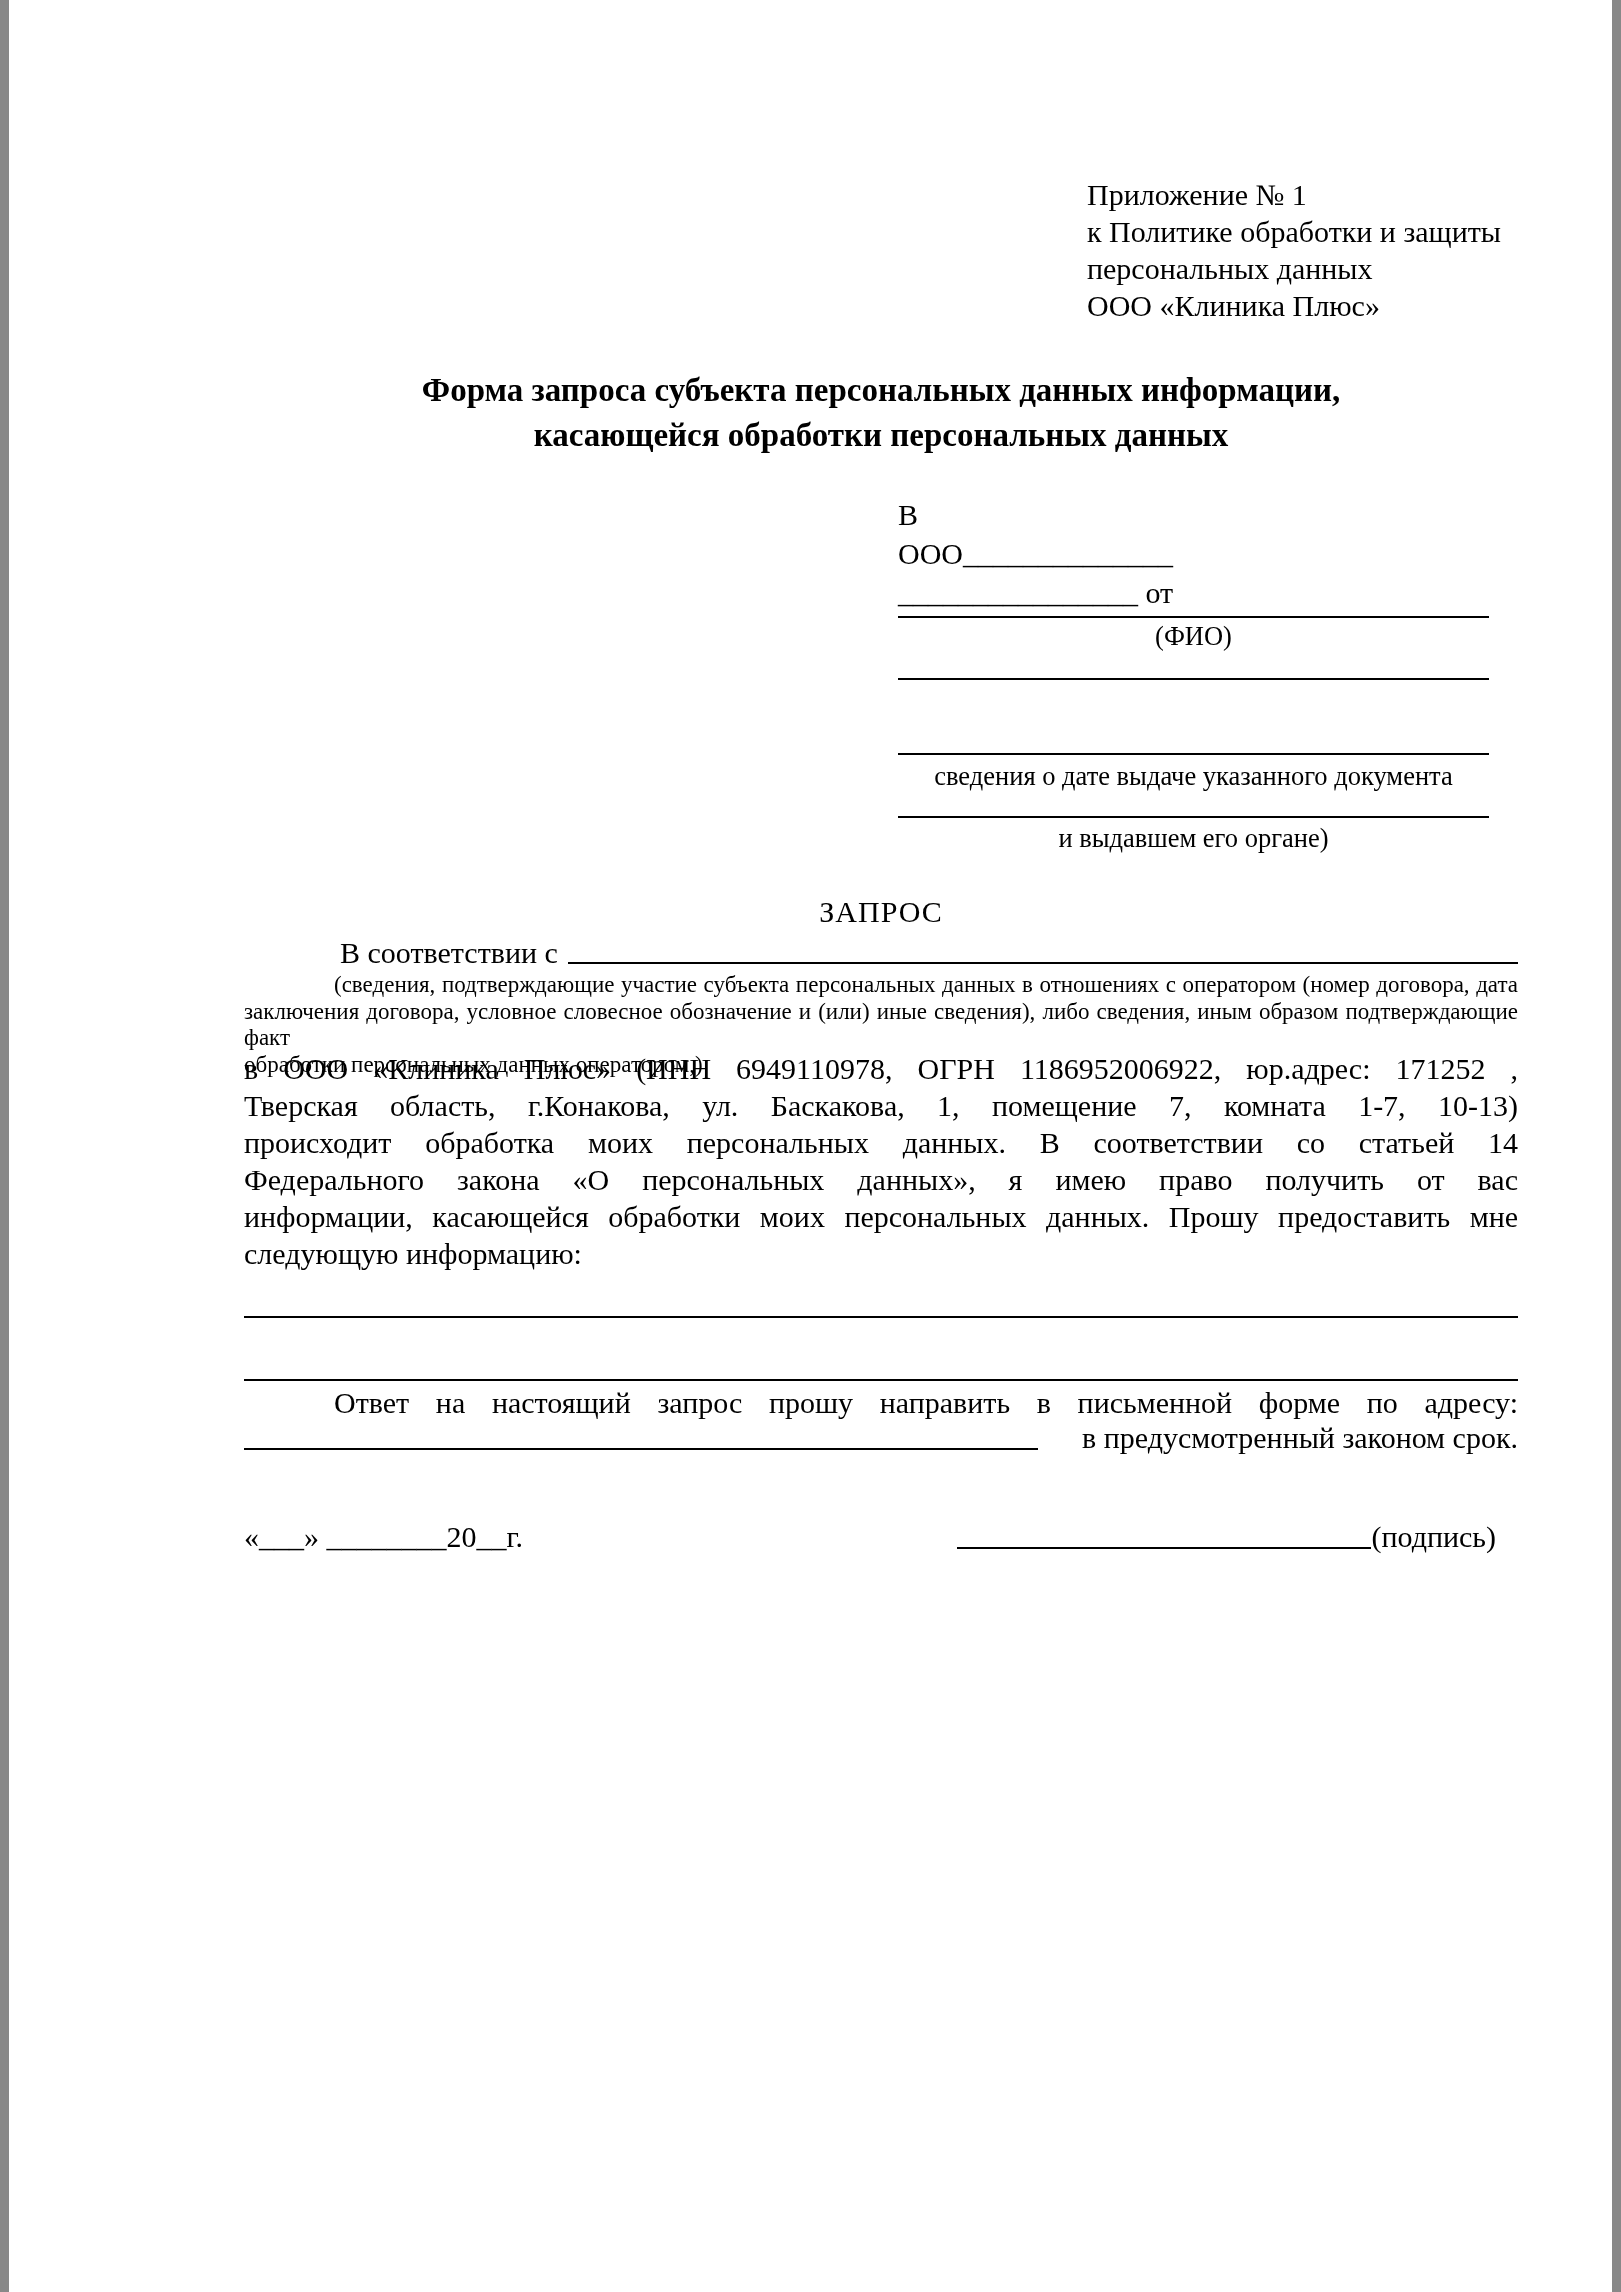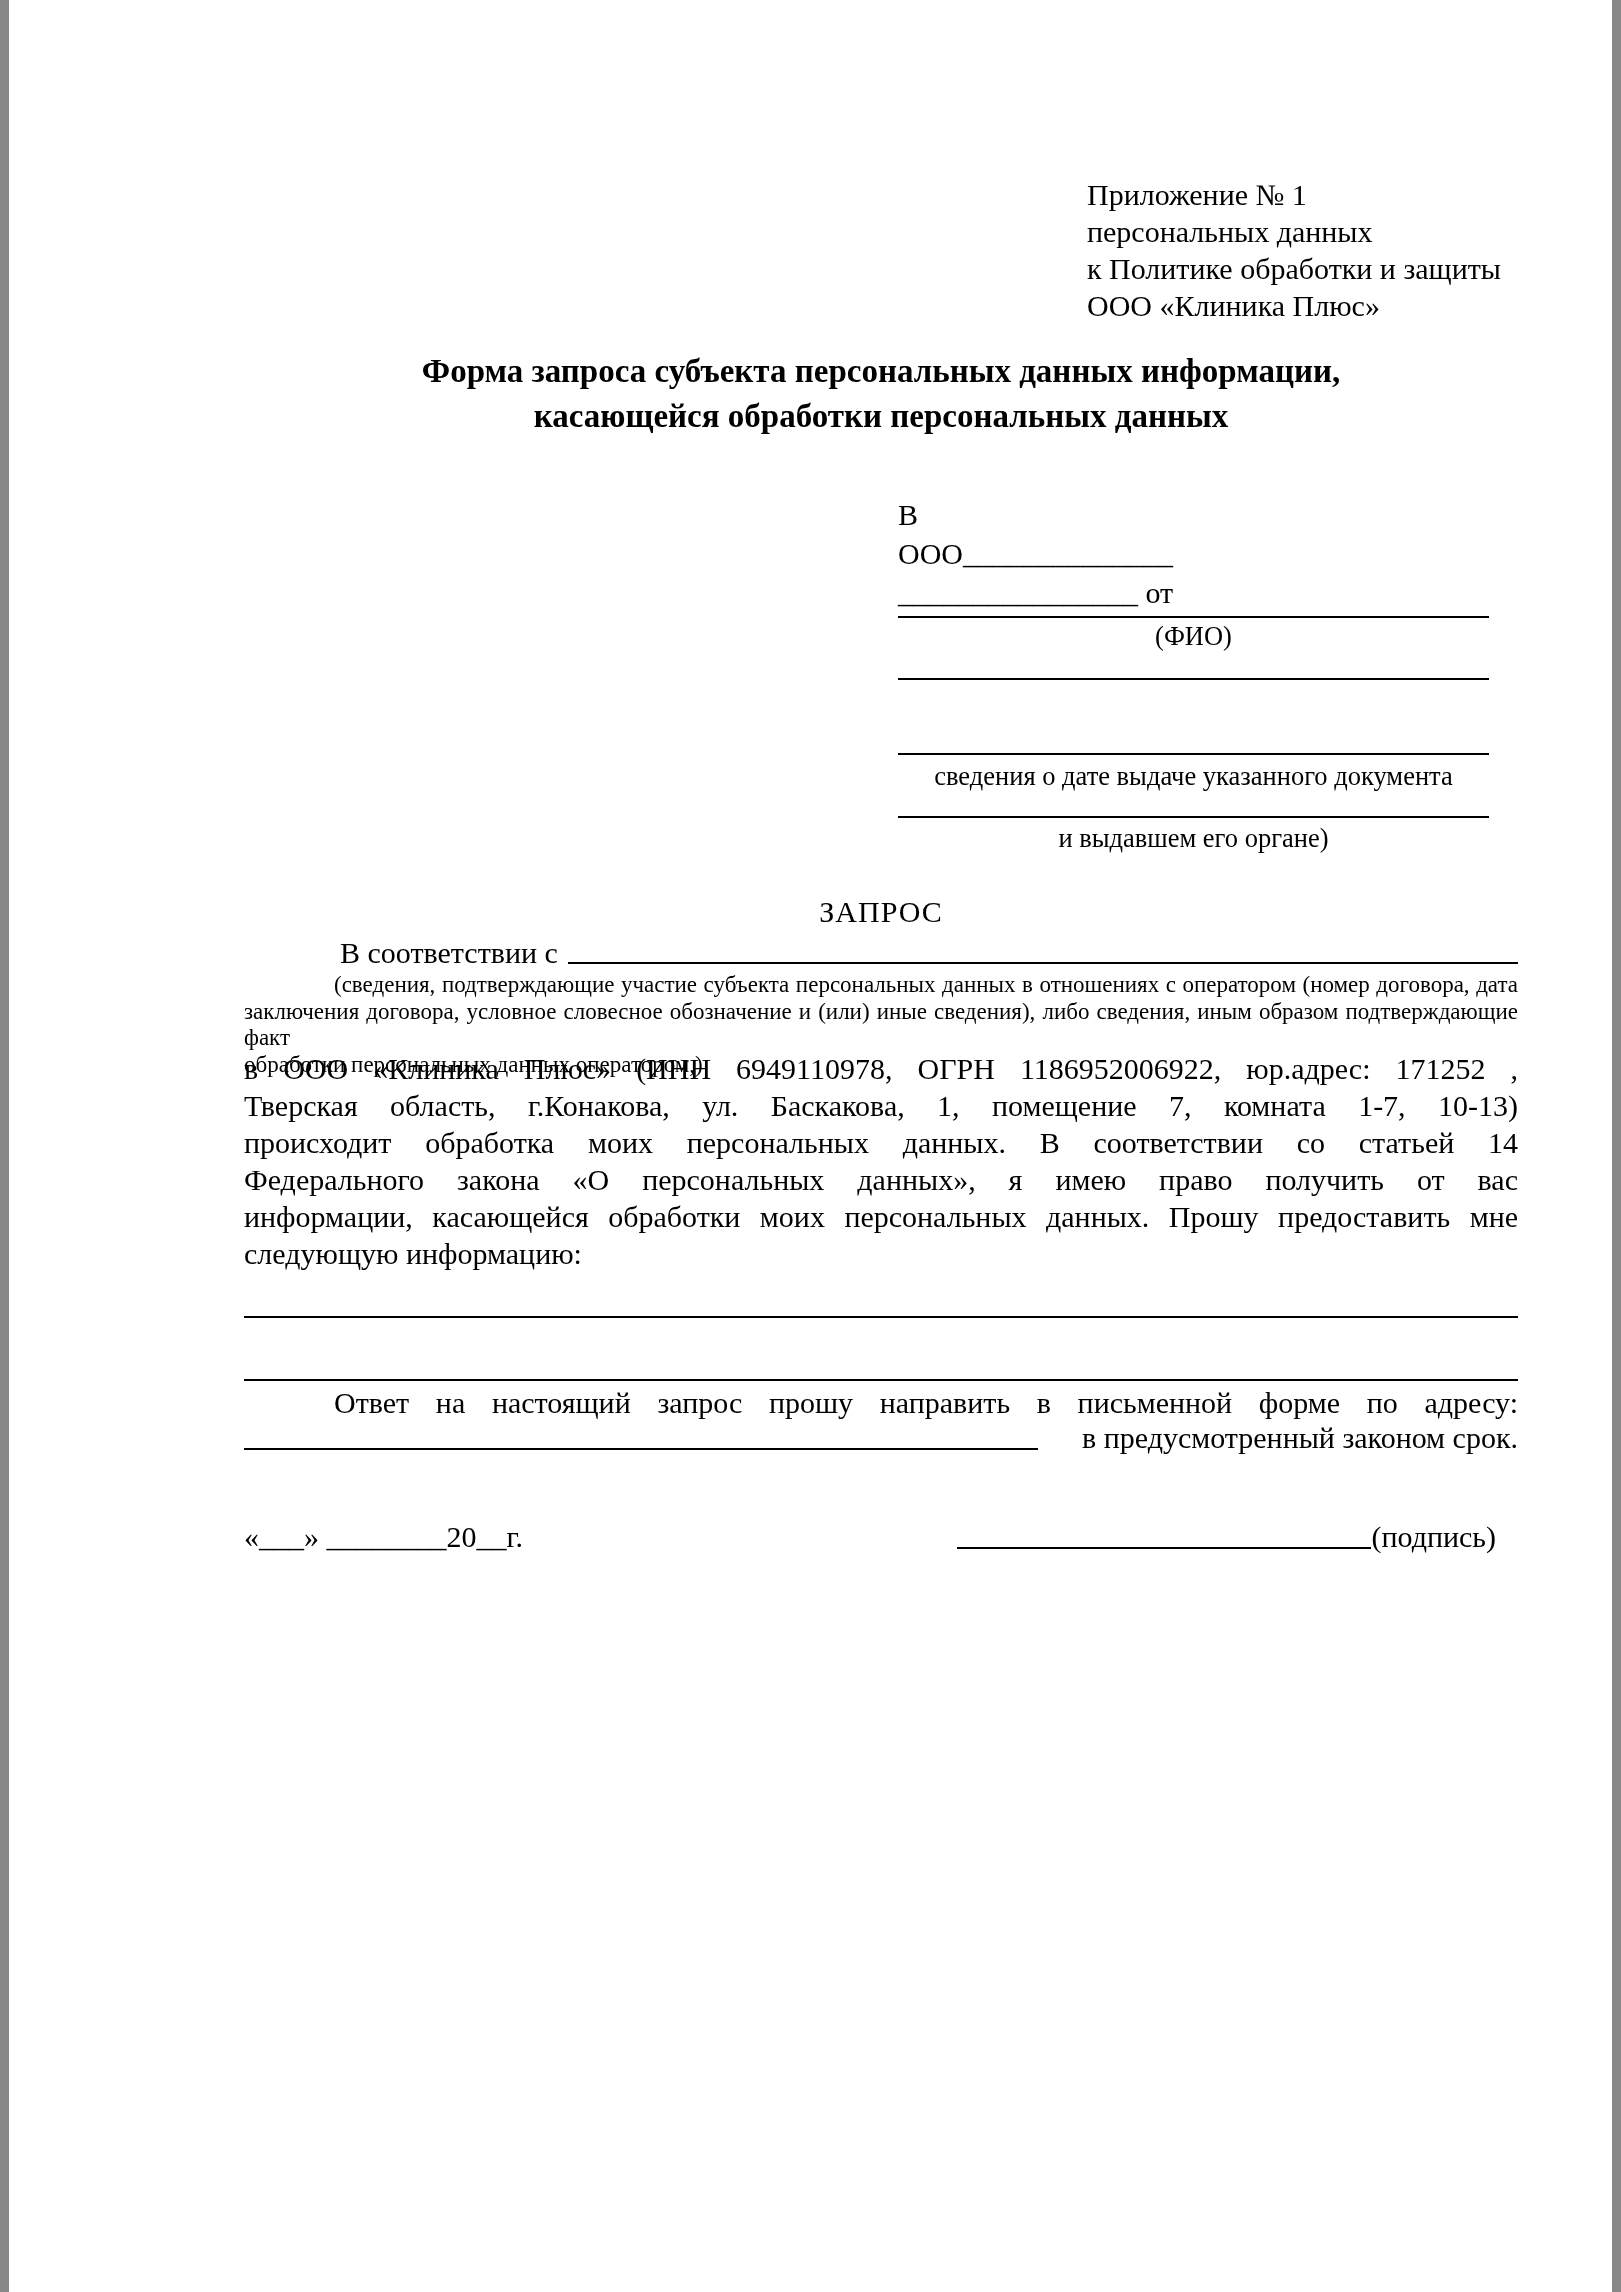--- a/index.html
+++ b/index.html
@@ -10,21 +10,21 @@
     background:#ffffff;
     color:#000;
     font-family:"Liberation Serif","DejaVu Serif",serif;
     font-size:30px;
     overflow:hidden;
   }
   .abs{position:absolute;}
   
   .appendix{left:1078px;top:176px;width:451px;line-height:37px;white-space:nowrap;}
   
-  .doc-title{left:235px;top:349px;width:1274px;text-align:center;font-weight:bold;font-size:33px;line-height:45px;}
+  .doc-title{left:235px;top:368px;width:1274px;text-align:center;font-weight:bold;font-size:33px;line-height:45px;}
   
   .addr{left:889px;top:495px;width:591px;height:353px;line-height:39px;}
   .addr .row{position:absolute;left:0;white-space:pre;}
   .addr .rule{position:absolute;left:0;right:0;height:0;border-top:2.9px solid #000;}
   .addr .cap{position:absolute;left:0;right:0;text-align:center;font-size:26.5px;line-height:29px;white-space:nowrap;}
   
   .zapros{left:235px;top:895px;width:1274px;text-align:center;letter-spacing:1px;}
   .intro-row{left:235px;top:936px;width:1274px;display:flex;align-items:flex-end;text-align:center;}
   .intro-row .tab{display:inline-block;width:96px;flex:0 0 auto;}
   .intro-row .lbl{white-space:pre;}
@@ -48,22 +48,22 @@
   .sigrow .sline{width:414px;border-bottom:2.9px solid #000;margin:0 0 5.9px 0;height:0;}
   .sigrow .scap{white-space:pre;}
 </style>
 </head>
 <body>
 
 <div class="page">
 
   <div class="abs appendix">
     <div>Приложение № 1</div>
+    <div>к Политике обработки и защиты</div>
     <div>персональных данных</div>
-    <div>к Политике обработки и защиты</div>
     <div>ООО «Клиника Плюс»</div>
   </div>
 
   <div class="abs doc-title">
     <div>Форма запроса субъекта персональных данных информации,</div>
     <div>касающейся обработки персональных данных</div>
   </div>
 
   <div class="abs addr">
     <div class="row" style="top:0;">В</div>

